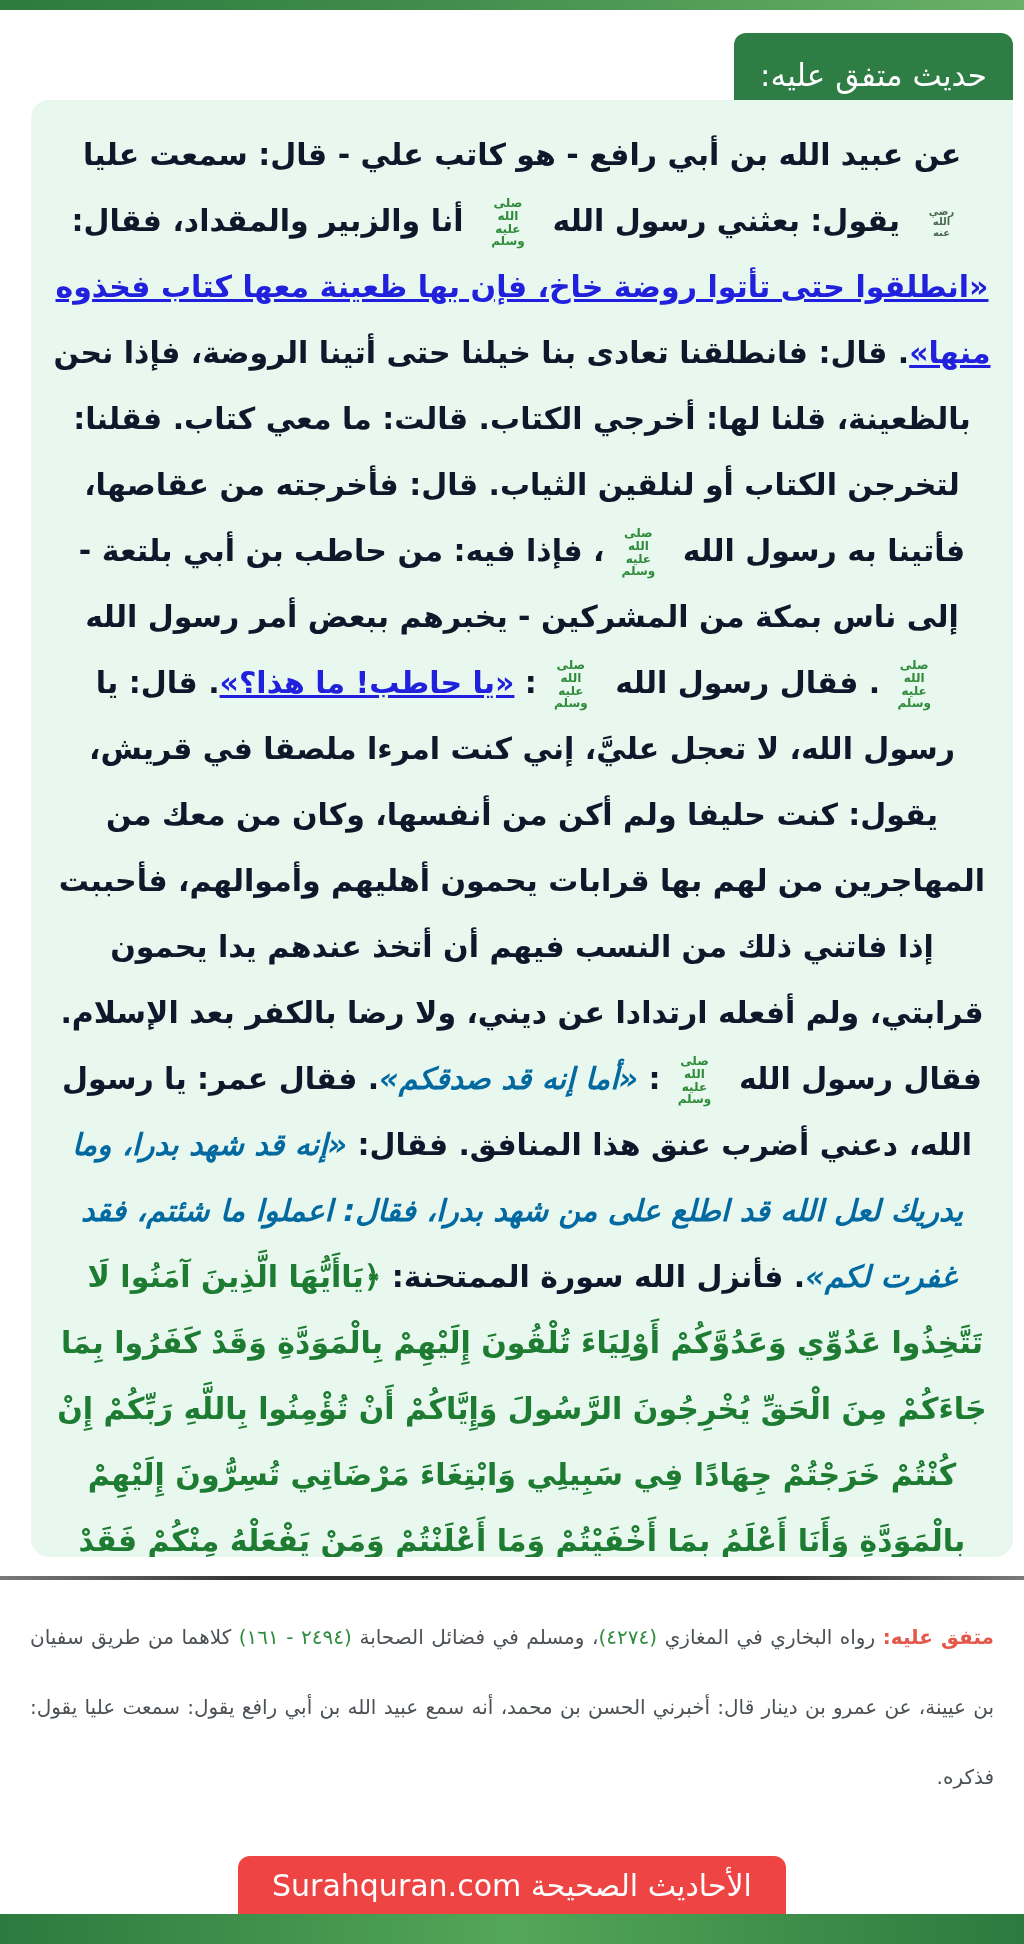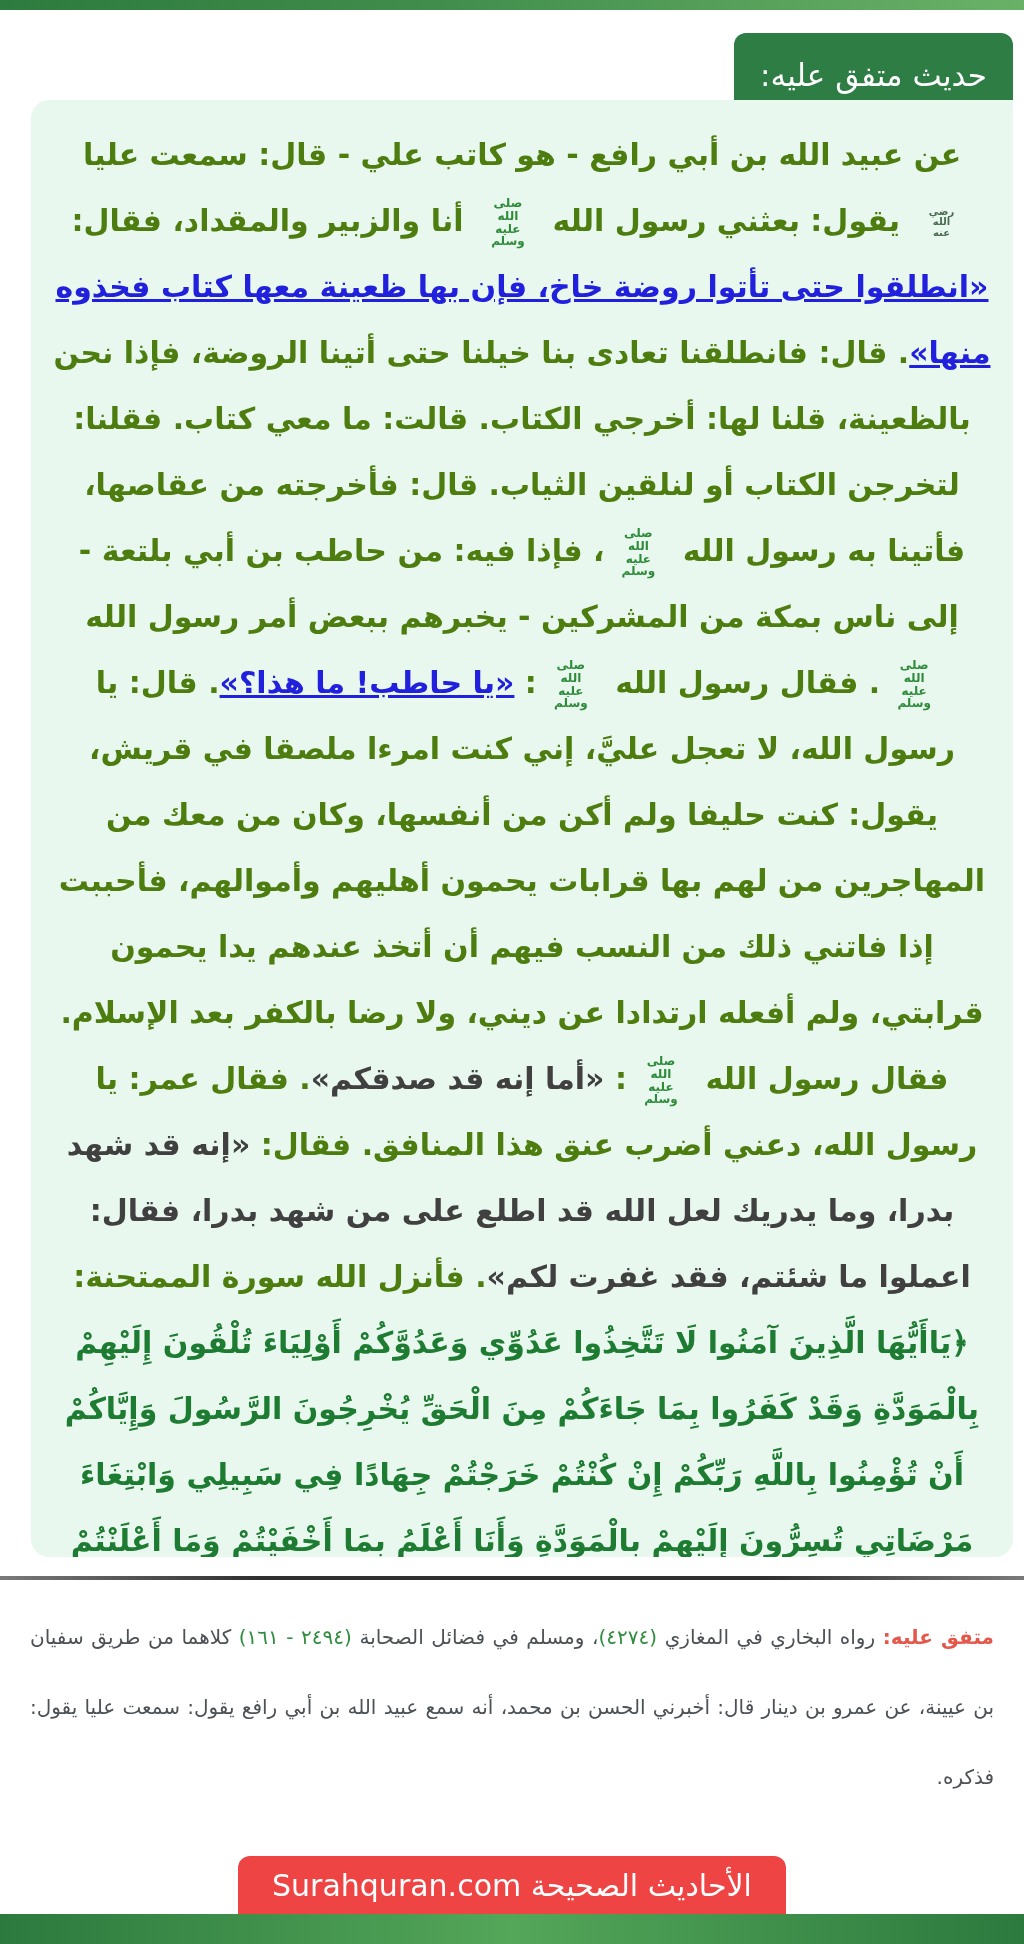--- a/index.html
+++ b/index.html
@@ -16,22 +16,22 @@
     background:#2e7d45;color:#ffffff;border-radius:12px 12px 0 0;
     display:flex;align-items:center;padding:0 26px;font-size:31px;letter-spacing:0;
   }
   .hadith-box{
     position:absolute;top:100px;right:11px;left:31px;height:1457px;box-sizing:border-box;
     background:#e9f8ef;border-radius:18px 0 18px 18px;padding:22px 20px;overflow:hidden;
   }
   .hadith-text{
     margin:0;text-align:center;font-weight:bold;font-size:30px;line-height:66px;color:#3f4447;
   }
-  .seg-dark{color:#4d7c0f;}
-  .seg-blue{color:#404040;}
+  .seg-dark{color:#0f172a;}
+  .seg-blue{color:#0369a1;font-style:italic;}
   .seg-blue_link{color:#2121dd;text-decoration:underline;cursor:pointer;}
   .seg-quran{color:#1e7c32;}
   .seg-saw,.seg-ra{
     display:inline-block;vertical-align:middle;text-align:center;
     font-weight:bold;line-height:1.05;margin:0 16px;
   }
   .seg-saw{width:36px;font-size:12px;color:#2e8b3a;}
   .seg-ra{width:30px;font-size:10px;color:#4a6b50;}
   .divider{
     position:absolute;top:1576px;left:0;right:0;height:4px;

